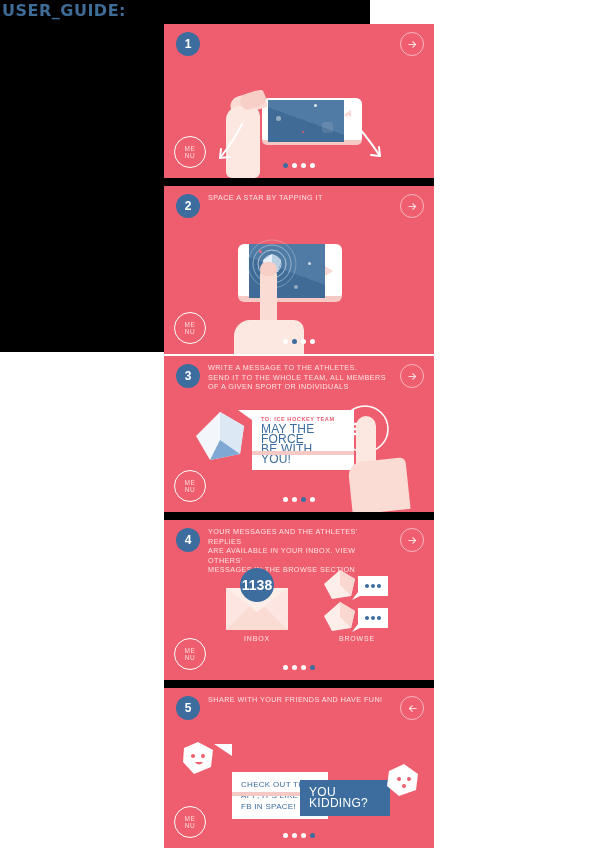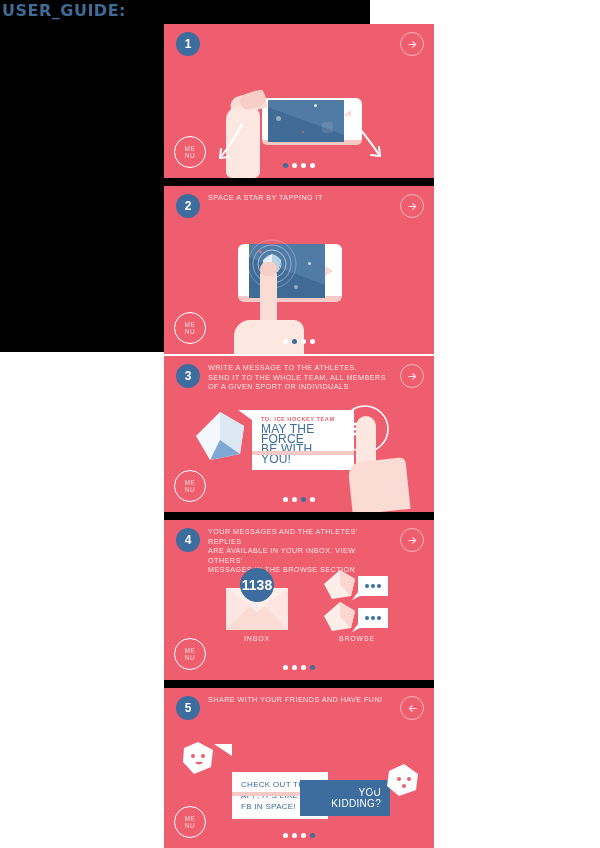--- a/index.html
+++ b/index.html
@@ -54,21 +54,21 @@
   .phone-l{position:absolute;background:#ffffff;border-radius:6px;}
   .screen{position:absolute;background:#43719e;overflow:hidden;}
   .screen:after{content:"";position:absolute;left:0;top:0;width:100%;height:100%;
      background:linear-gradient(200deg,rgba(255,255,255,.07) 0 50%,rgba(0,0,0,.05) 50% 100%);}
   .star{position:absolute;border-radius:50%;}
   .hand{position:absolute;background:#fbe0d9;}
   .lbl{position:absolute;color:#ffe3e4;font-size:7px;letter-spacing:.8px;text-align:center;}
   .bubble-w{position:absolute;background:#ffffff;color:#3c6d9e;
      font-size:8px;line-height:11px;letter-spacing:.3px;padding:7px 9px;white-space:pre-line;}
   .bubble-b{position:absolute;background:#3c6d9e;color:#ffffff;
-     font-size:10px;line-height:11px;letter-spacing:.3px;padding:7px 9px;white-space:pre-line;text-align:right;}
+     font-size:12px;line-height:11px;letter-spacing:.3px;padding:7px 9px;white-space:pre-line;}
   .msgcard{position:absolute;background:#ffffff;padding:6px 9px;}
   .msgto{color:#ef5e6e;font-size:5.6px;letter-spacing:.55px;font-weight:bold;margin-bottom:2px;}
   .msgbody{color:#3c6d9e;font-size:12px;line-height:10px;letter-spacing:.2px;white-space:pre-line;}
   .count-badge{position:absolute;width:34px;height:34px;border-radius:50%;background:#3c6d9e;
      color:#fff;font-size:14px;font-weight:bold;display:flex;align-items:center;justify-content:center;z-index:3;}
 </style>
 </head>
 <body>
 
 <div class="blk" id="blk-top"></div>

